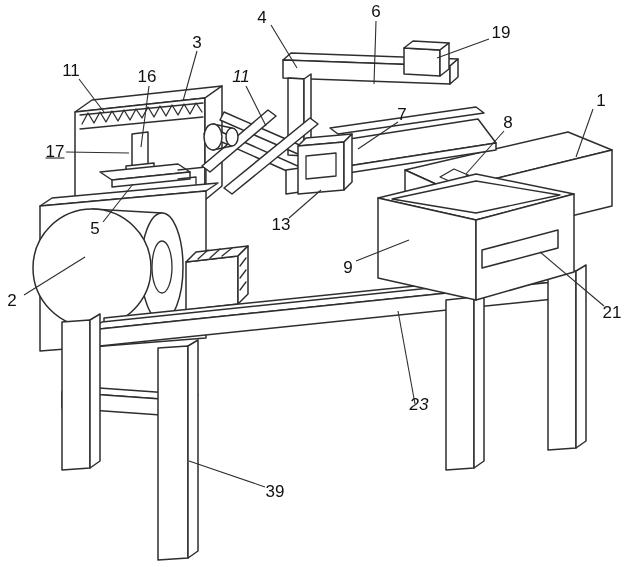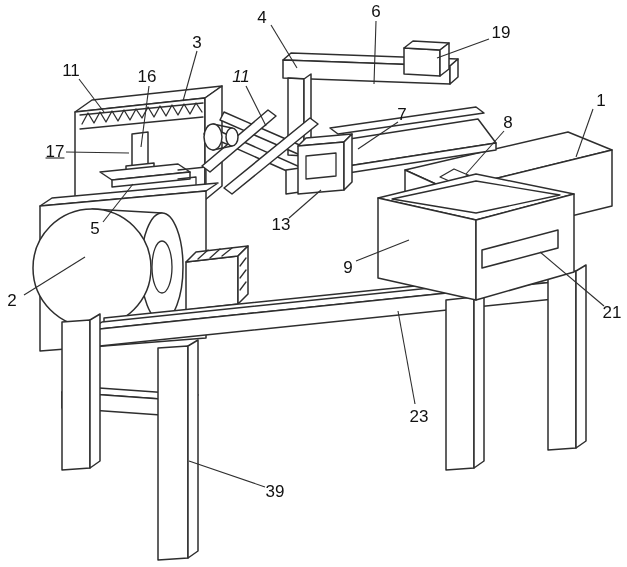--- a/index.html
+++ b/index.html
@@ -160,15 +160,15 @@
       <span class="ref-label" style="left: 508px; top: 122px;">8</span>
       <span class="ref-label" style="left: 348px; top: 267px;">9</span>
       <span class="ref-label" style="left: 241px; top: 76px; font-style: italic;">11</span>
       <span class="ref-label" style="left: 281px; top: 224px;">13</span>
       <span class="ref-label" style="left: 71px; top: 70px;">11</span>
       <span class="ref-label" style="left: 147px; top: 76px;">16</span>
       <span class="ref-label" style="left: 55px; top: 151px; text-decoration: underline;">17</span>
       <span class="ref-label" style="left: 501px; top: 32px;">19</span>
       <span class="ref-label" style="left: 612px; top: 312px;">21</span>
       <span class="ref-label" style="left: 275px; top: 491px;">39</span>
-      <span class="ref-label" style="left: 419px; top: 416px;">23</span>
+      <span class="ref-label" style="left: 419px; top: 404px; font-style: italic;">23</span>
     </div>
 </div>
 
 </body></html>

